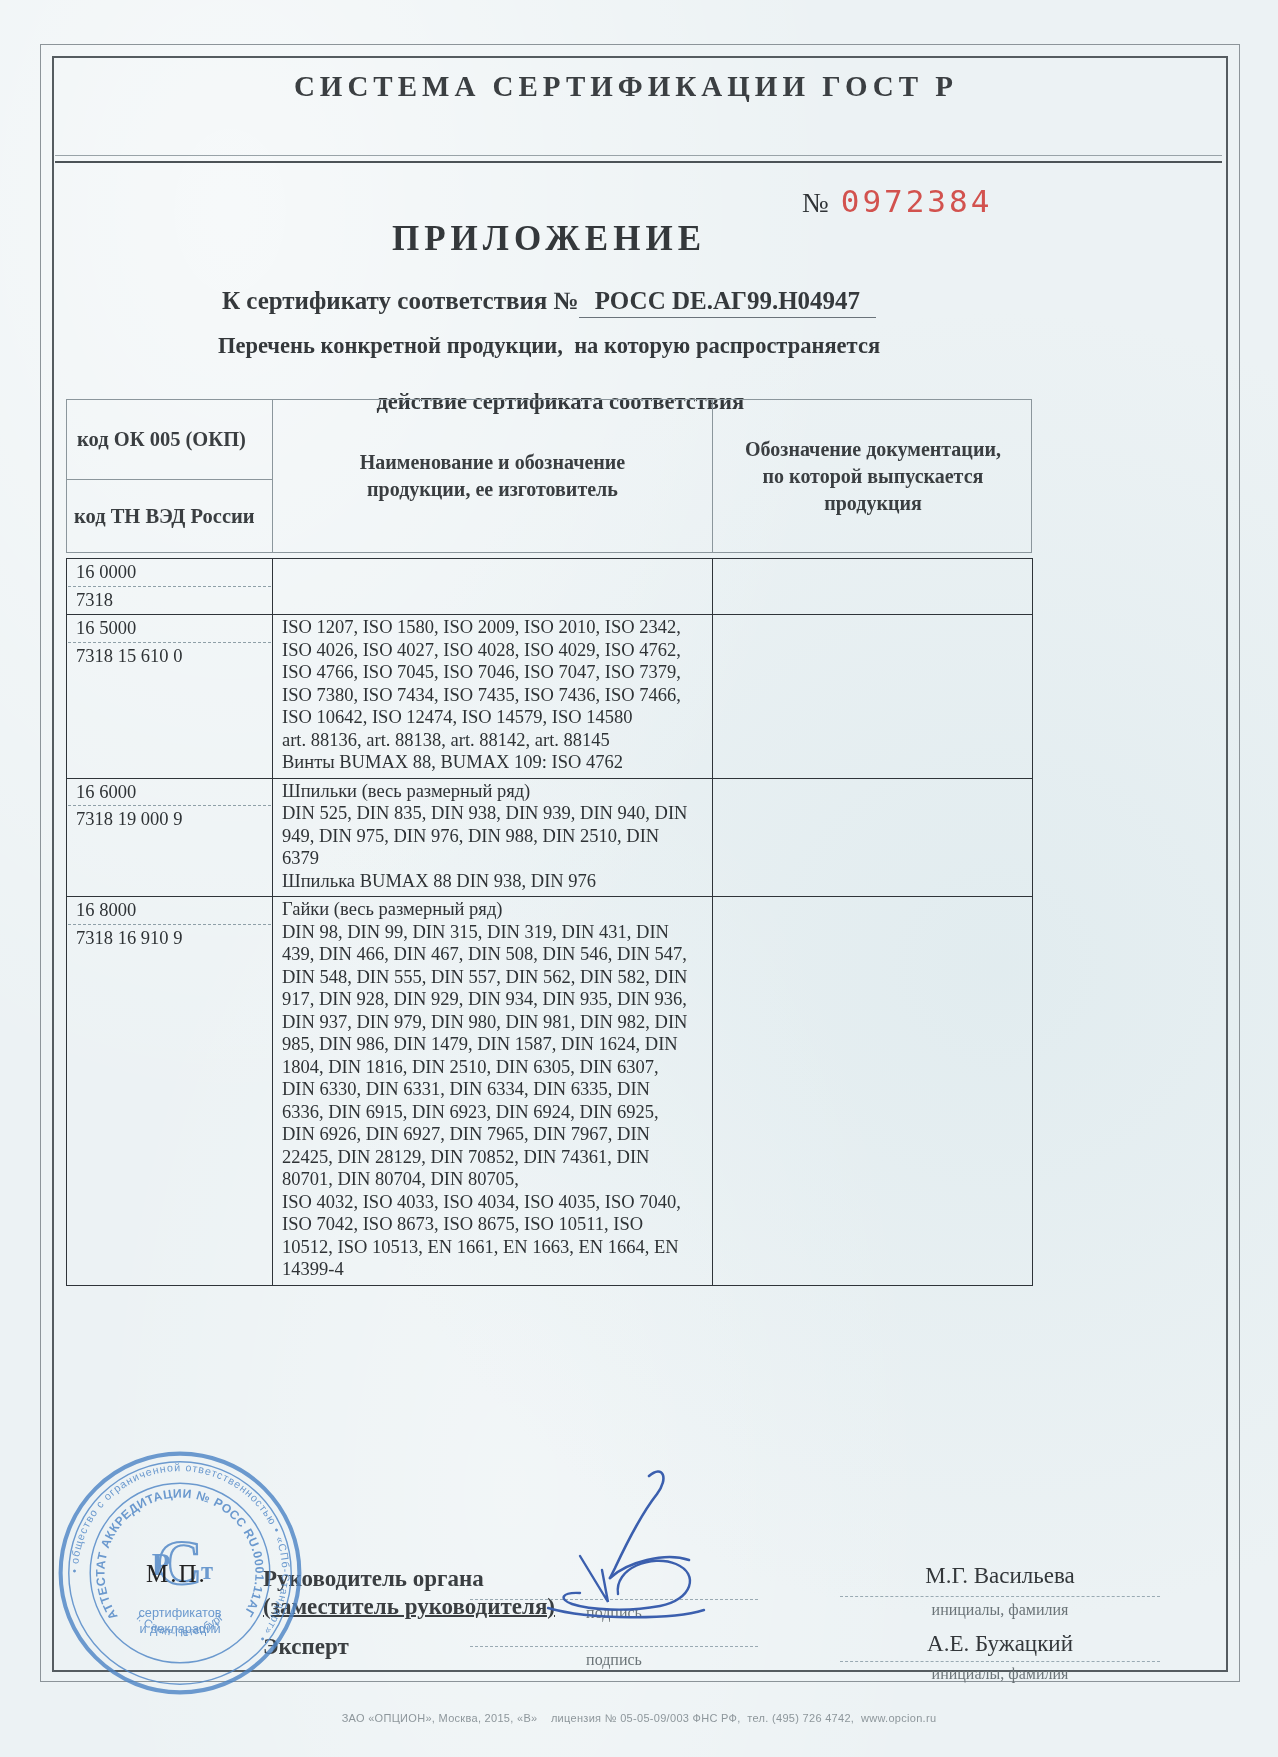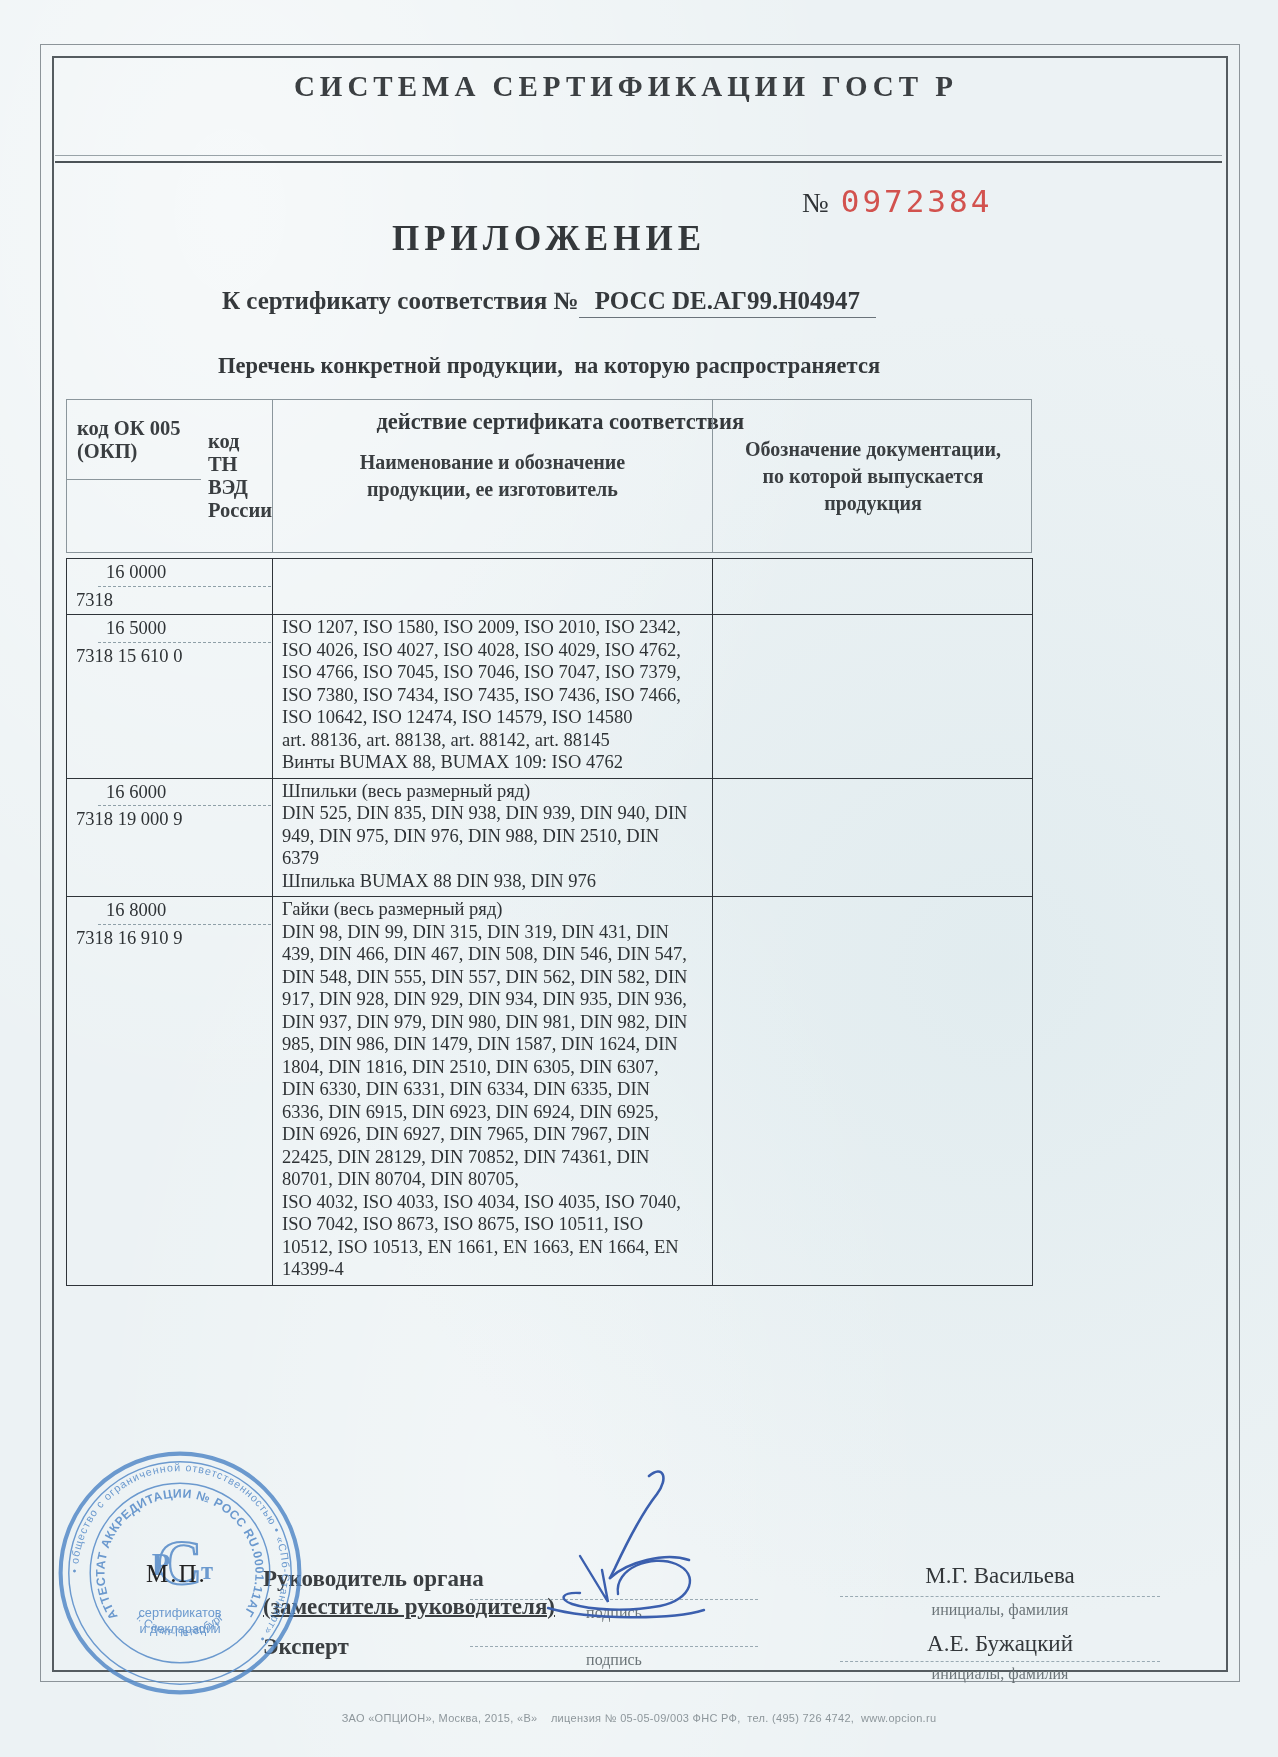--- a/index.html
+++ b/index.html
@@ -25,36 +25,36 @@
   .blank-no{position:absolute; left:802px; top:183px; display:flex; align-items:baseline; gap:12px;}
   .no-sign{font-size:28px; color:#2f3336;}
   .no-digits{font-family:"DejaVu Sans Mono",monospace; font-size:31px; color:#d2524e; letter-spacing:3px;}
   
   .title{position:absolute; left:66px; top:219px; width:966px; text-align:center;
          font-size:35px; font-weight:bold; letter-spacing:5px; color:#34383b;}
   .cert-line{position:absolute; left:66px; top:287px; width:966px; display:flex;
              justify-content:center; align-items:baseline; font-size:25px; font-weight:600; color:#35393c;}
   .cert-num{border-bottom:1.5px solid #6a737a; padding:0 16px 2px 16px;}
   .desc{position:absolute; left:66px; top:332px; width:966px; text-align:center;
-        font-size:22.5px; font-weight:bold; line-height:28px; color:#34383b; white-space:pre-wrap;margin-top:20px;}
+        font-size:22.5px; font-weight:bold; line-height:28px; color:#34383b; white-space:pre-wrap;}
   
   .thead{position:absolute; left:66px; top:399px; width:966px; height:154px;
          display:grid; grid-template-columns:206px 440px 320px;
          border:1px solid #8b969c; box-sizing:border-box; color:#3a3e41;}
-  .thead .c1{border-right:1px solid #8b969c; display:flex; flex-direction:row;}
+  .thead .c1{border-right:1px solid #8b969c; display:flex; flex-direction:column;}
   .thead .c1 .t{height:79px; border-bottom:1px solid #8b969c; display:flex; align-items:center; padding-left:10px;
                 font-size:20.5px; font-weight:600;}
   .thead .c1 .b{flex:1; display:flex; align-items:center; padding-left:7px; font-size:20.5px; font-weight:600;}
   .thead .c2{border-right:1px solid #8b969c;}
   .thead .c2,.thead .c3{display:flex; align-items:center; justify-content:center; text-align:center;
                         font-size:20px; font-weight:600; line-height:27px; white-space:pre-line;}
   
   .tbody{position:absolute; left:66px; top:558px; width:966px; border-collapse:collapse; table-layout:fixed;}
   .tbody td{border:1.5px solid #2f3439; vertical-align:top; font-size:18.5px; line-height:22.5px; color:#2e3235;}
-  .cell-codes .okp{padding:1px 6px 2px 8px; border-bottom:1px dashed #8fa0a8;margin-left:30px;}
+  .cell-codes .okp{padding:1px 6px 2px 8px; border-bottom:1px dashed #8fa0a8;}
   .cell-codes .tnved{padding:2px 6px 2px 8px;}
   .cell-prod{padding:1px 10px 4px 9px; white-space:pre-line;}
   .cell-doc{padding:1px 8px;}
   
   .sig-label{position:absolute; font-size:23px; font-weight:bold; color:#3a3e41;}
   .sig-label.u{text-decoration:underline; text-decoration-thickness:2px;}
   .line{position:absolute; border-top:1px dashed #9aaab3;}
   .cap{position:absolute; font-size:16px; color:#6b7478; text-align:center;}
   .name{position:absolute; font-size:23px; color:#33373a; text-align:center;}
   .mp{position:absolute; left:146px; top:1560px; font-size:25px; letter-spacing:2px; color:#222; z-index:5;}

